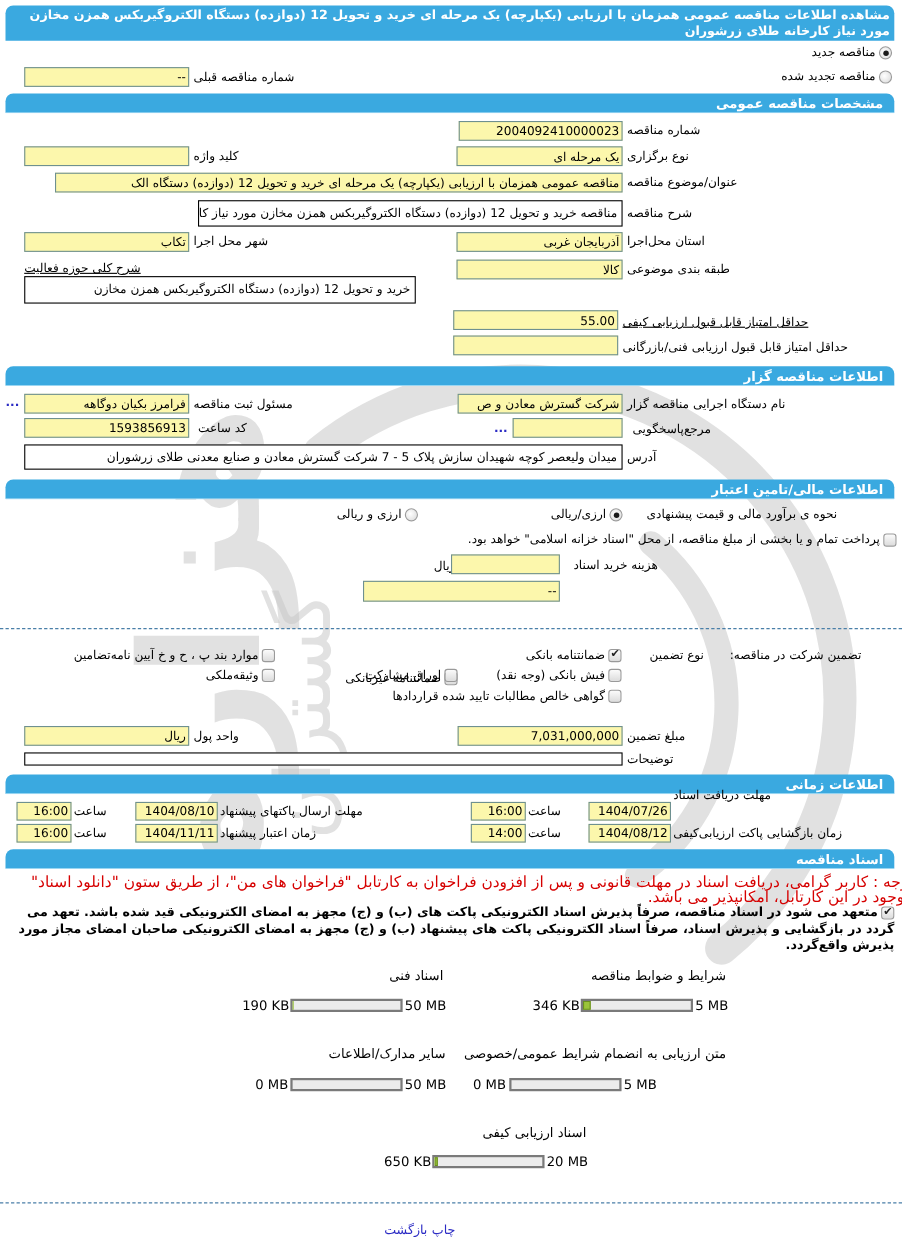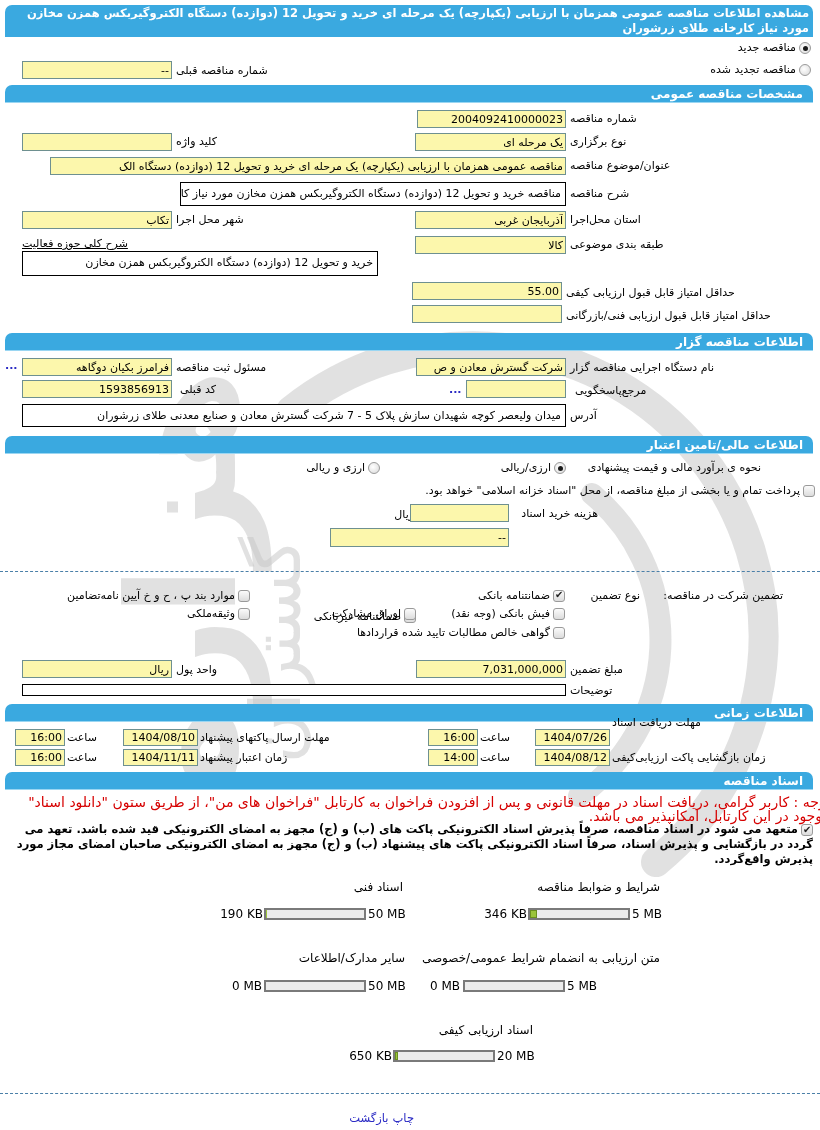--- a/index.html
+++ b/index.html
@@ -107,38 +107,38 @@
   <span class="lbl" style="left:570px; top:213px;">استان محل‌اجرا</span>
   <input class="inp" readonly="" style="left: 415px; top: 211px; width: 151px;" value="آذربایجان غربی">
   <span class="lbl" style="left:176px; top:213px;">شهر محل اجرا</span>
   <input class="inp" readonly="" style="left: 22px; top: 211px; width: 150px;" value="تکاب">
 
   <span class="lbl" style="left:570px; top:238px;">طبقه بندی موضوعی</span>
   <input class="inp" readonly="" style="left: 415px; top: 236px; width: 151px;" value="کالا">
   <span class="lbl" style="left:22px; top:237px; text-decoration:underline;">شرح کلی حوزه فعالیت</span>
   <div class="box" style="left:22px; top:251px; width:356px; height:25px;">خرید و تحویل 12 (دوازده) دستگاه الکتروگیربکس همزن مخازن</div>
 
-  <span class="lbl" style="left:566px; top:286px;">حداقل امتیاز قابل قبول ارزیابی کیفی</span>
+  <span class="lbl" style="left:566px; top:286px;text-decoration:underline;">حداقل امتیاز قابل قبول ارزیابی کیفی</span>
   <input class="inp" readonly="" style="left: 412px; top: 282px; width: 150px;" value="55.00">
 
   <span class="lbl" style="left:566px; top:309px;">حداقل امتیاز قابل قبول ارزیابی فنی/بازرگانی</span>
   <input class="inp" readonly="" style="left: 412px; top: 305px; width: 150px;" value="">
 
   <div class="hdr" style="top:333px;">اطلاعات مناقصه گزار</div>
 
   <span class="lbl" style="left:570px; top:361px;">نام دستگاه اجرایی مناقصه گزار</span>
   <input class="inp" readonly="" style="left: 416px; top: 358px; width: 150px;" value="شرکت گسترش معادن و ص">
   <span class="lbl" style="left:176px; top:361px;">مسئول ثبت مناقصه</span>
   <input class="inp" readonly="" style="left: 22px; top: 358px; width: 150px;" value="فرامرز بکیان دوگاهه">
   <span class="more" style="left:5px; top:359px;">...</span>
 
   <span class="lbl" style="left:575px; top:384px;">مرجع‌پاسخگویی</span>
   <input class="inp" readonly="" style="left: 466px; top: 380px; width: 100px;" value="">
   <span class="more" style="left:449px; top:383px;">...</span>
-  <span class="lbl" style="left:180px; top:383px;">کد قبلی</span>
+  <span class="lbl" style="left:180px; top:383px;">کد ساعت</span>
   <input class="inp" readonly="" style="left: 22px; top: 380px; width: 150px;" value="1593856913">
 
   <span class="lbl" style="left:570px; top:409px;">آدرس</span>
   <div class="box" style="left:22px; top:404px; width:544px; height:23px;">میدان ولیعصر کوچه شهیدان سازش پلاک 5 - 7 شرکت گسترش معادن و صنایع معدنی  طلای زرشوران</div>
 
   <div class="hdr" style="top:436px;">اطلاعات مالی/تامین اعتبار</div>
 
   <span class="lbl" style="right:59px; top:461px;">نحوه ی برآورد مالی و قیمت پیشنهادی</span>
   <div class="opt" style="right:254px; top:461px;">
     <span class="rd on"></span>

